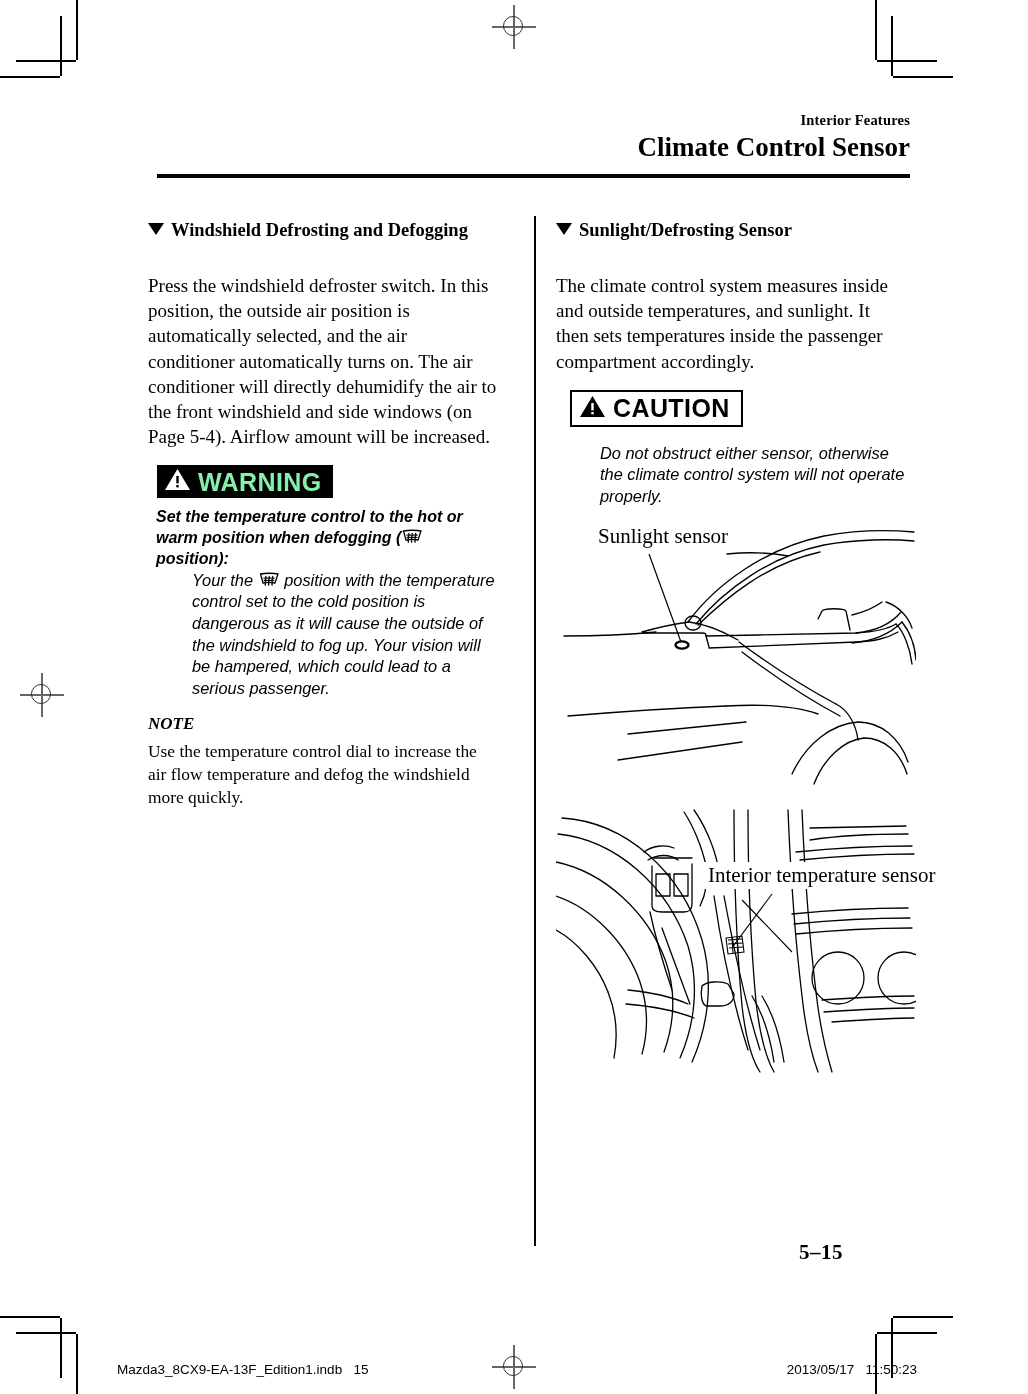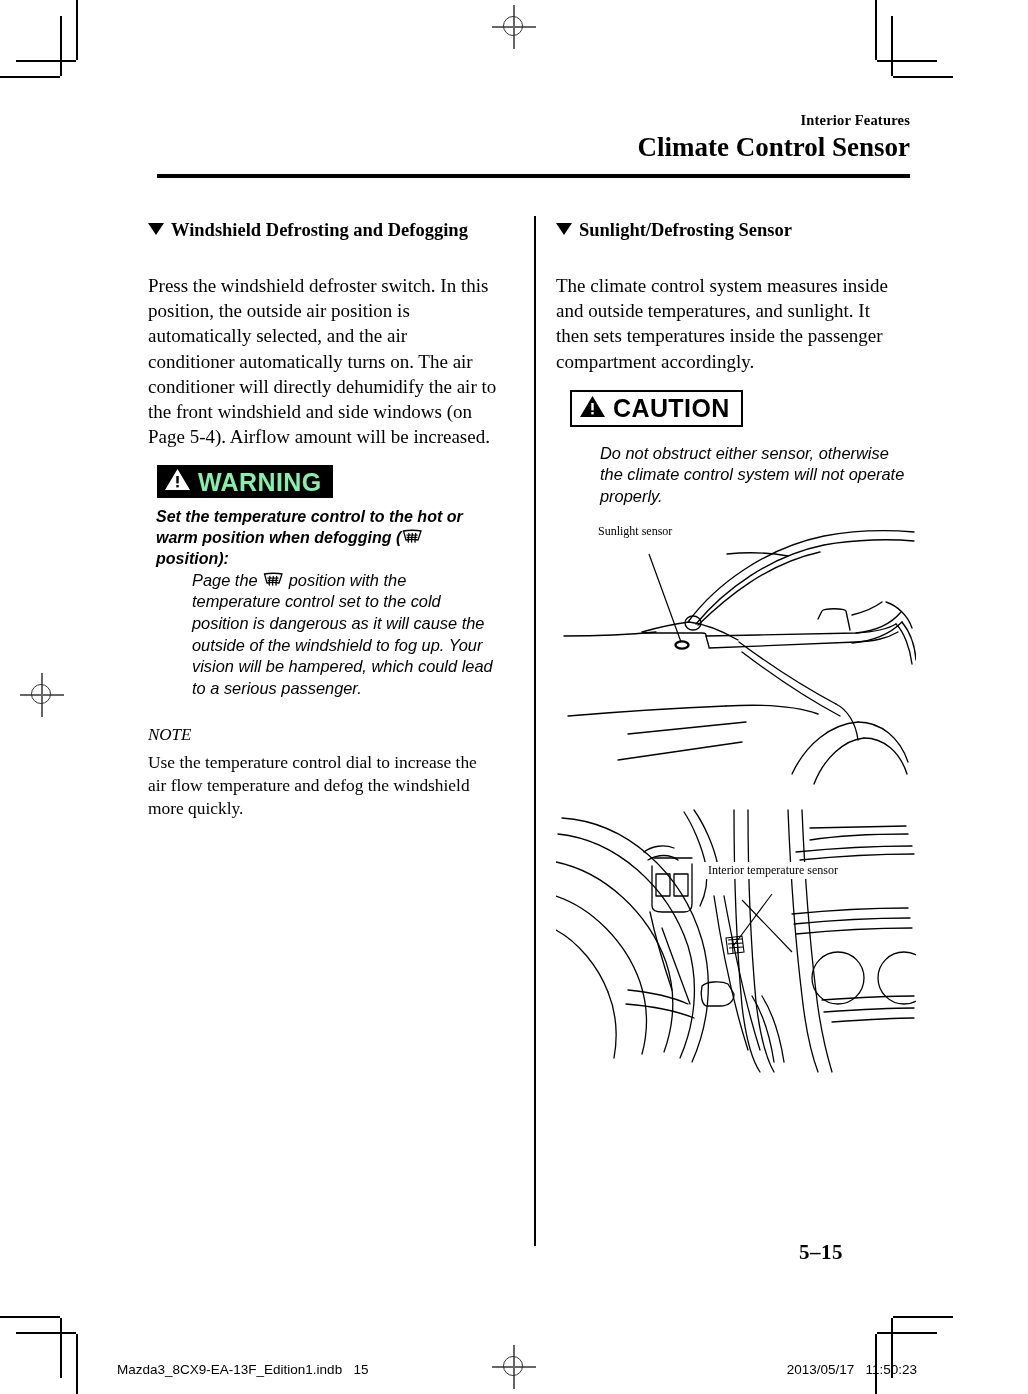--- a/index.html
+++ b/index.html
@@ -169,36 +169,36 @@
   
   .glyph-defrost {
     display: inline-block;
     vertical-align: -3px;
     width: 22px; height: 17px;
   }
 
   
   .note-head {
     font-size: 17px;
-    font-weight: normal;
+    font-weight: bold;
     font-style: italic;
-    margin: 25px 0 6px 0;
+    margin: 14px 0 6px 0;
   }
   .note-body {
     font-size: 17.4px;
     line-height: 1.325;
     margin: 0;
   }
 
   
   .figure { position: absolute; }
   .fig-caption {
     position: absolute;
     font-family: "Liberation Serif", serif;
-    font-size: 12px;
+    font-size: 21px;
     background: #fff;
     white-space: nowrap;
     line-height: 1.1;
   }
 
   
   .page-number {
     position: absolute;
     right: 110px;
     top: 1224px;
@@ -302,21 +302,21 @@
           <path d="M7.6 4 q1.1 1.6 0 3.2 q-1.1 1.6 0 3.2 q-1.1 1.6 0 3.2" fill="none" stroke="#000" stroke-width="1.3"></path>
           <path d="M11 4 q1.1 1.6 0 3.2 q-1.1 1.6 0 3.2 q-1.1 1.6 0 3.2" fill="none" stroke="#000" stroke-width="1.3"></path>
           <path d="M14.4 4 q1.1 1.6 0 3.2 q-1.1 1.6 0 3.2 q-1.1 1.6 0 3.2" fill="none" stroke="#000" stroke-width="1.3"></path>
           <path d="M5.4 6.1 H16.6" fill="none" stroke="#000" stroke-width="1.1"></path>
           <path d="M5.7 8.4 H16.3" fill="none" stroke="#000" stroke-width="1.1"></path>
         </svg>
       </span><span> position):</span>
     </p>
 
     <p class="alert-body">
-      <span>Page the</span>
+      <span>Your the</span>
       <span class="glyph-defrost">
         <svg width="22" height="17" viewBox="0 0 22 17" aria-hidden="true">
           <path d="M2.5 2 C7 1, 16 1, 20 2 L17 11 C13 10.2, 8 10.2, 5 11 Z" fill="none" stroke="#000" stroke-width="1.3"></path>
           <path d="M7.6 4 q1.1 1.6 0 3.2 q-1.1 1.6 0 3.2 q-1.1 1.6 0 3.2" fill="none" stroke="#000" stroke-width="1.3"></path>
           <path d="M11 4 q1.1 1.6 0 3.2 q-1.1 1.6 0 3.2 q-1.1 1.6 0 3.2" fill="none" stroke="#000" stroke-width="1.3"></path>
           <path d="M14.4 4 q1.1 1.6 0 3.2 q-1.1 1.6 0 3.2 q-1.1 1.6 0 3.2" fill="none" stroke="#000" stroke-width="1.3"></path>
           <path d="M5.4 6.1 H16.6" fill="none" stroke="#000" stroke-width="1.1"></path>
           <path d="M5.7 8.4 H16.3" fill="none" stroke="#000" stroke-width="1.1"></path>
         </svg>
       </span>

